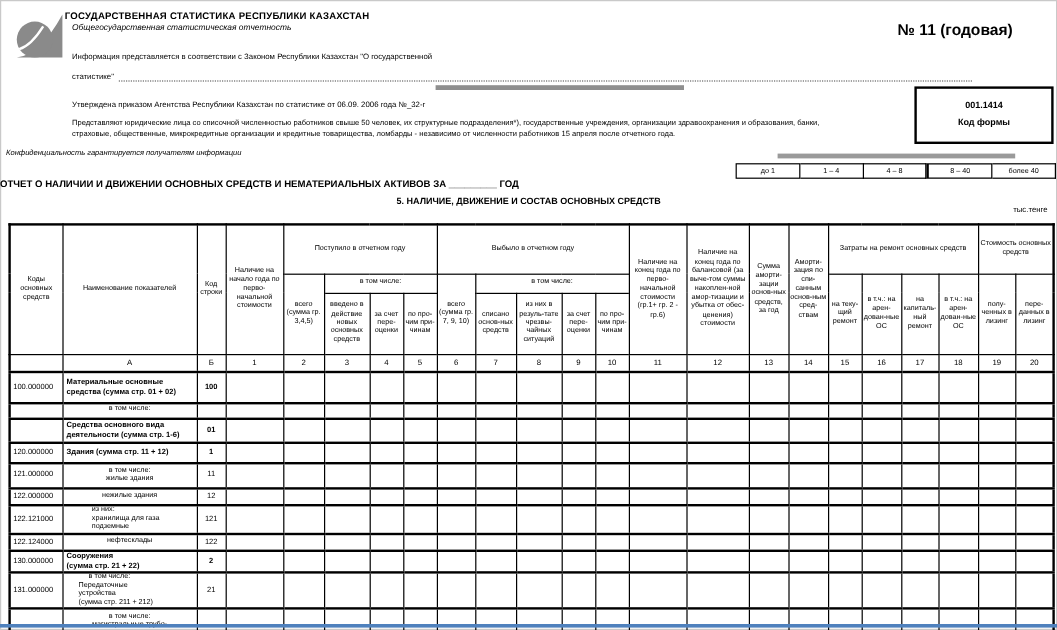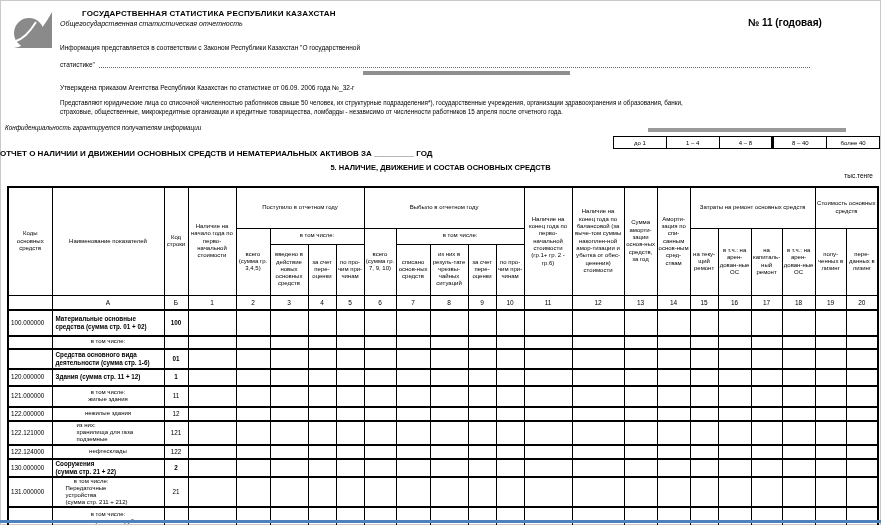--- a/index.html
+++ b/index.html
@@ -1,22 +1,22 @@
 <!DOCTYPE html>
 <html><head>
 <meta charset="utf-8">
 <style>
   html,body{margin:0;padding:0;background:#fff;}
   .page{position:relative;width:881px;height:525px;overflow:hidden;background:#fff;
         font-family:"Liberation Sans", sans-serif;color:#000;
         box-shadow:inset 0 0 0 1px #c9c9c9;}
   .abs{position:absolute;}
-  .agency-title{left:72px;top:9px;font-size:8px;font-weight:bold;letter-spacing:.2px;padding-left:10px;}
+  .agency-title{left:44px;top:9px;font-size:8px;font-weight:bold;letter-spacing:.2px;padding-left:10px;}
   .agency-sub{left:60px;top:20px;font-size:7px;font-style:italic;}
-  .form-number{left:748px;top:17px;font-size:10px;font-weight:bold;}
+  .form-number{left:748px;top:17px;font-size:13px;font-weight:bold;}
   .info-line{left:60px;top:44px;font-size:6.5px;}
   .stat-line{left:60px;top:59px;width:750px;display:flex;align-items:flex-end;font-size:6.5px;}
   .dotline{flex:1;border-bottom:1px dotted #666;height:8px;margin-left:4px;}
   .graybar1{left:363px;top:71px;width:207px;height:4px;background:#8f8f8f;}
   .graybar2{left:648px;top:128px;width:198px;height:4px;background:#9a9a9a;}
   .approved{left:60px;top:84px;font-size:6.5px;}
   .submit1{left:60px;top:99px;font-size:6.3px;width:780px;}
   .submit2{left:60px;top:108px;font-size:6.3px;width:780px;}
   .confid{left:5px;top:124px;font-size:6.3px;font-style:italic;}
   .codebox{left:762px;top:72px;width:112px;height:44px;border:2px solid #000;text-align:center;}
@@ -67,20 +67,24 @@
     <span>статистике"</span>
     <span class="dotline"></span>
   </div>
   <div class="abs graybar1" style="background: rgb(143, 143, 143);"></div>
 
   <div class="abs approved">Утверждена приказом Агентства Республики Казахстан по статистике от 06.09. 2006 года №_32-г</div>
   <div class="abs submit1">Представляют юридические лица со списочной численностью работников свыше 50 человек, их структурные подразделения*), государственные учреждения, организации здравоохранения и образования, банки,</div>
   <div class="abs submit2">страховые, общественные, микрокредитные организации и кредитные товарищества, ломбарды - независимо от численности работников 15 апреля после отчетного года.</div>
   <div class="abs confid">Конфиденциальность гарантируется получателям информации</div>
 
+  <div class="abs codebox">
+    <div class="code">001.1414</div>
+    <div class="lbl">Код формы</div>
+  </div>
 
   <div class="abs graybar2"></div>
   <div class="abs sizerow">
     <div class="cell">до 1</div>
     <div class="cell">1 – 4</div>
     <div class="cell">4 – 8</div>
     <div class="cell thickleft">8 – 40</div>
     <div class="cell">более 40</div>
   </div>
 

